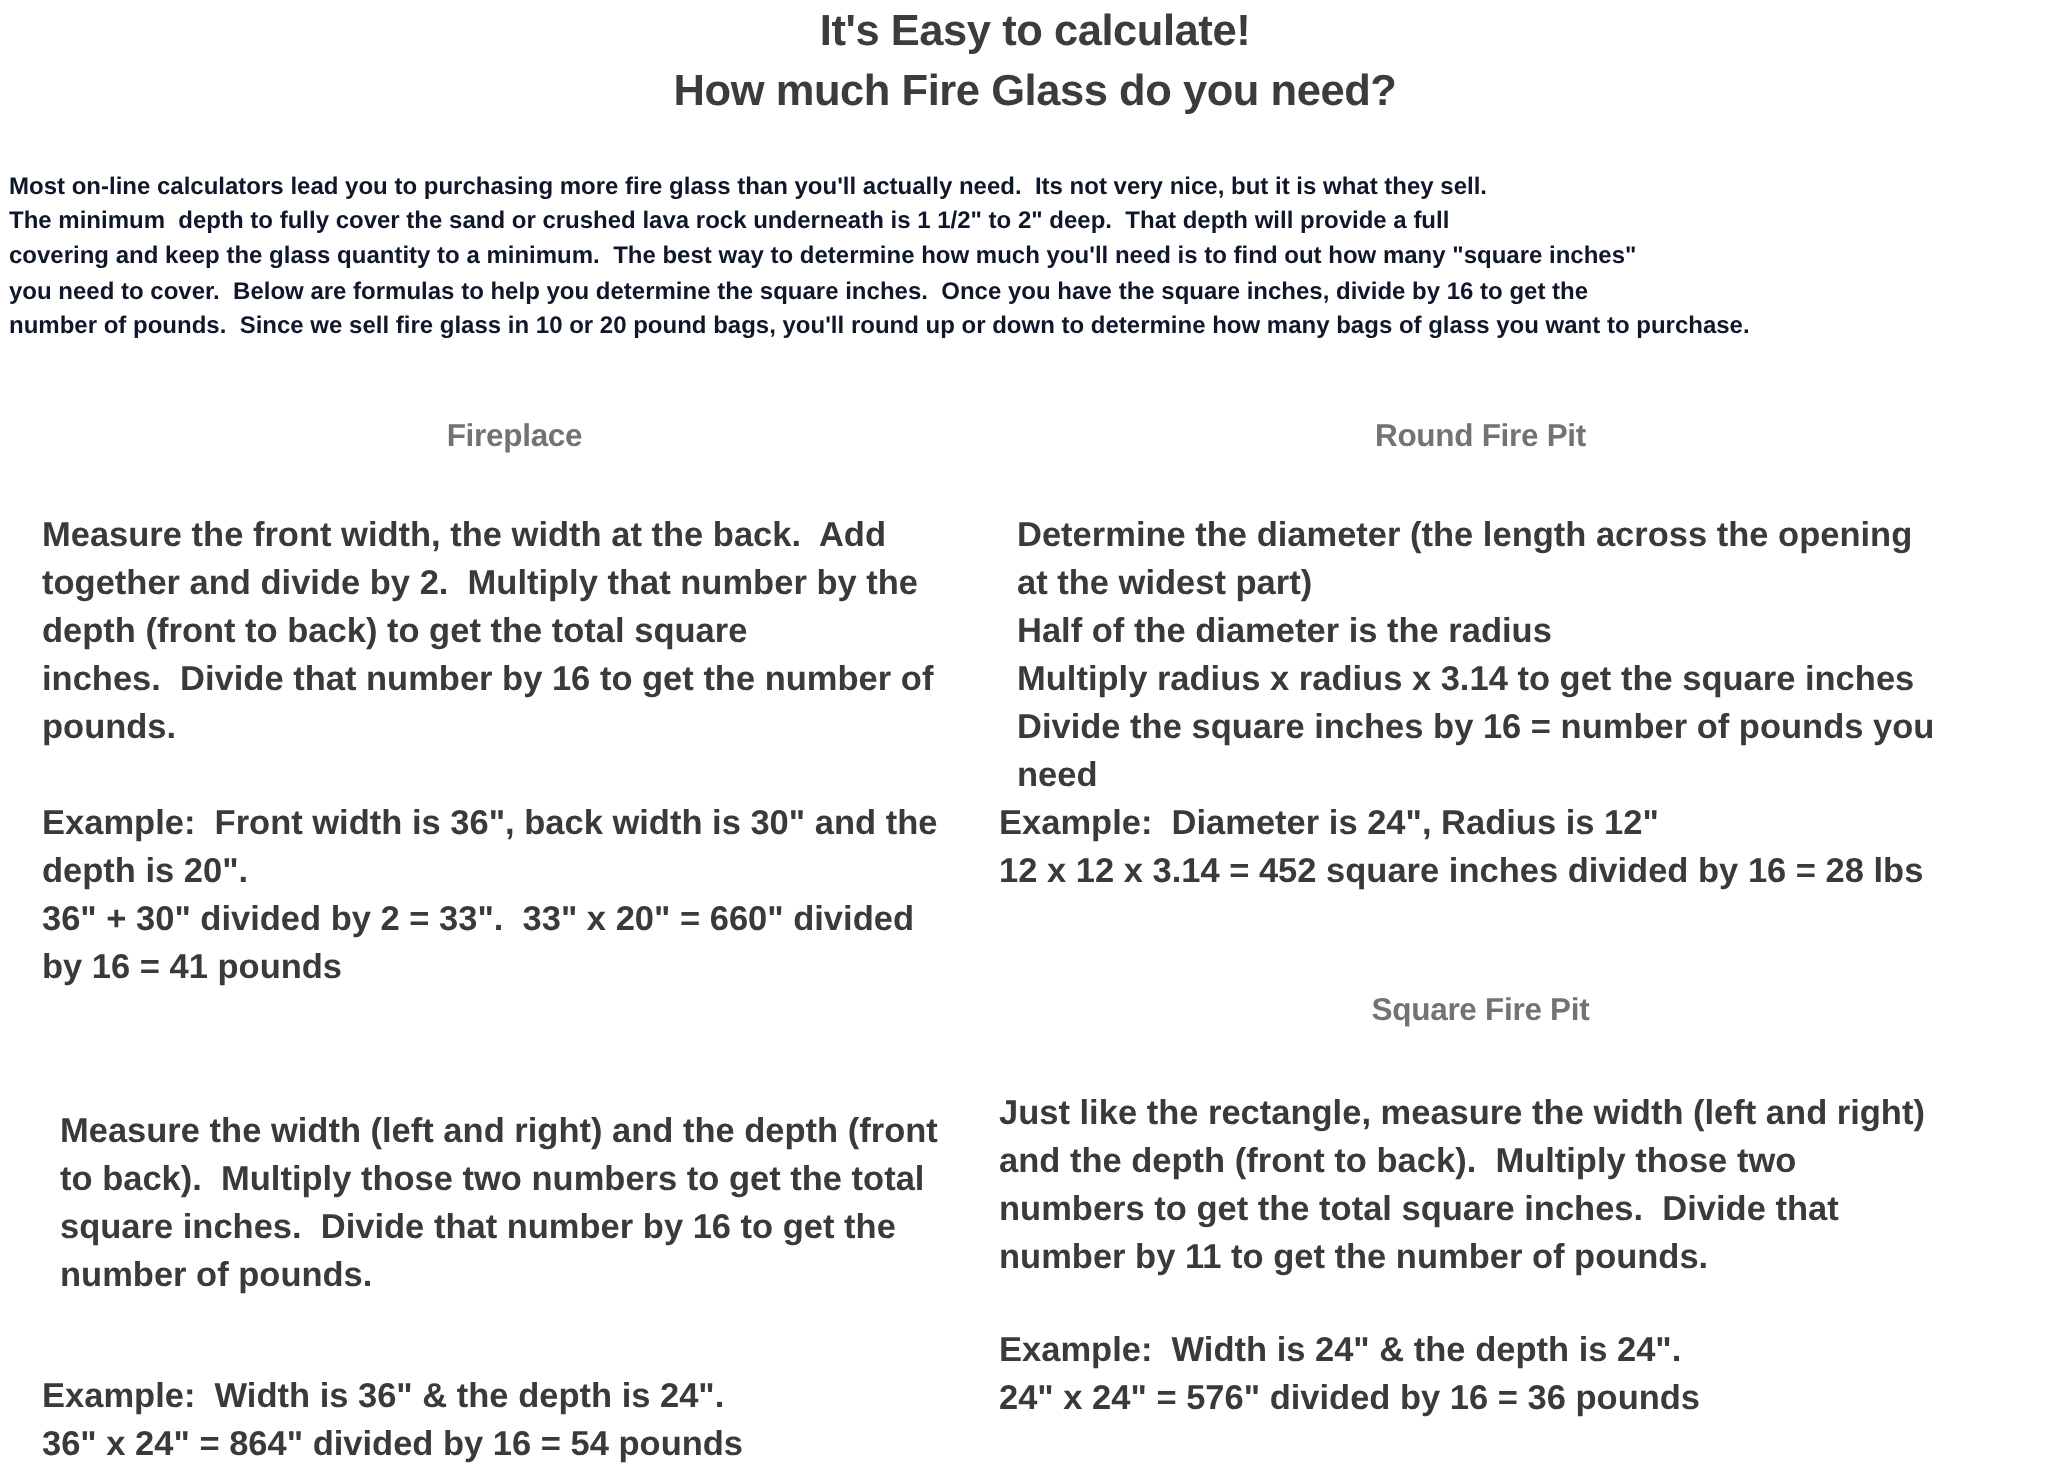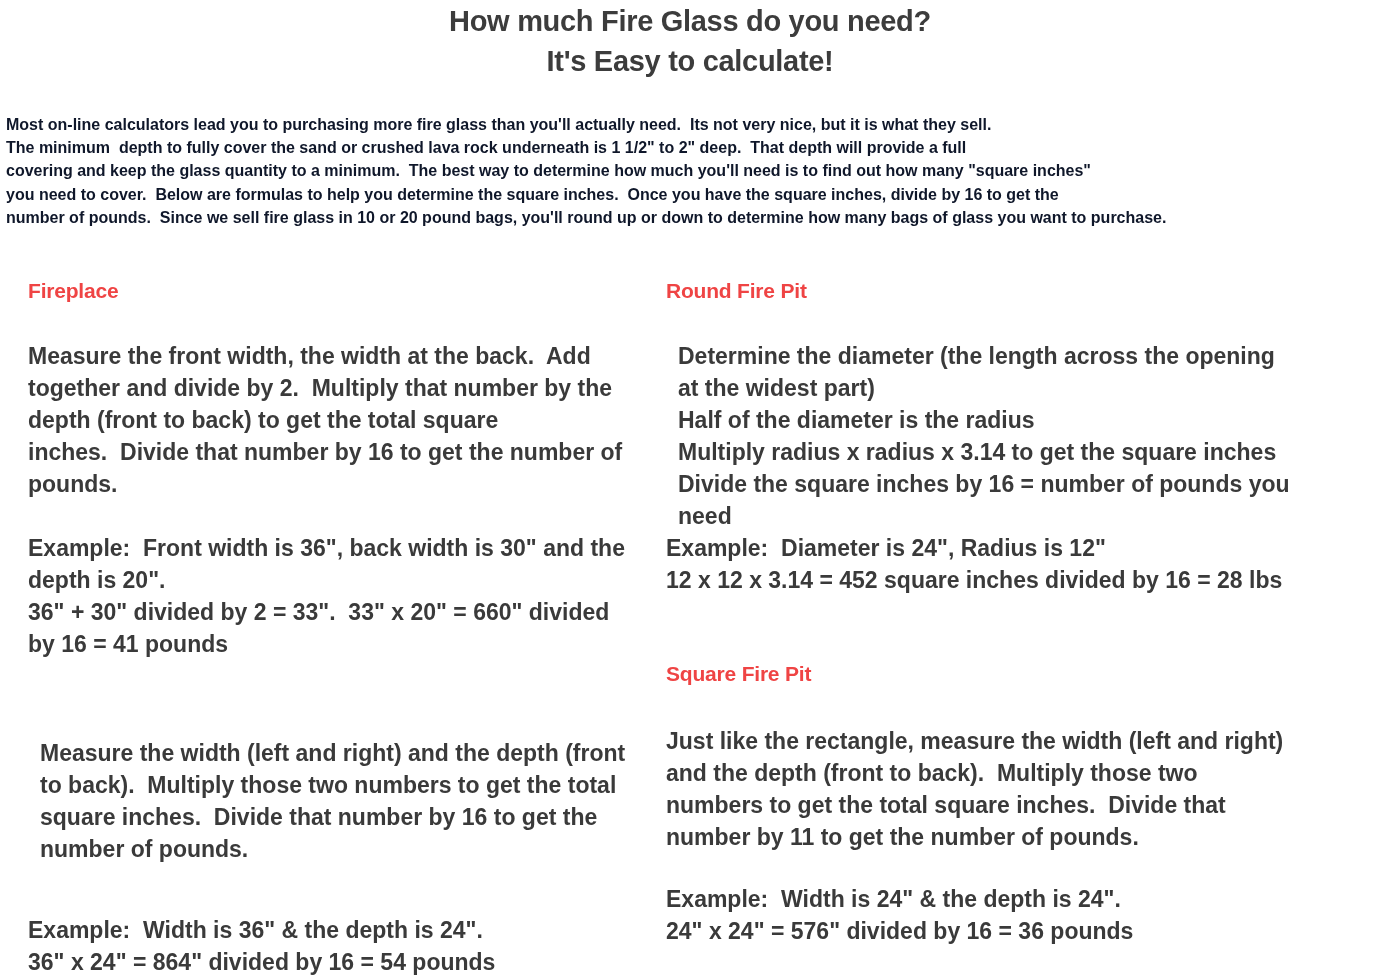--- a/index.html
+++ b/index.html
@@ -47,23 +47,24 @@
     top: 0;
     height: 980px;
   }
   .col-left  { left: 28px;  width: 630px; }
   .col-right { left: 666px; width: 642px; }
   .heading {
     position: absolute;
     left: 0;
     width: 100%;
     margin: 0;
+    text-align: center;
     font-size: 21px;
     font-weight: bold;
-    color: #ef4444;
+    color: #737373;
     letter-spacing: -0.2px;
   }
   .body-text {
     position: absolute;
     left: 0;
     width: 100%;
     margin: 0;
     font-size: 23px;
     font-weight: bold;
     line-height: 32px;
@@ -84,22 +85,22 @@
   .h-square     { top: 662px; }
   .b-square     { top: 725px; }
   .e-square     { top: 883px; }
 </style>
 </head>
 <body>
 
 <div class="page">
 
   <header class="title-block">
+    <div class="title-line">It's Easy to calculate!</div>
     <div class="title-line">How much Fire Glass do you need?</div>
-    <div class="title-line">It's Easy to calculate!</div>
   </header>
 
   <p class="intro">Most on-line calculators lead you to purchasing more fire glass than you'll actually need.  Its not very nice, but it is what they sell.
 The minimum  depth to fully cover the sand or crushed lava rock underneath is 1 1/2" to 2" deep.  That depth will provide a full
 covering and keep the glass quantity to a minimum.  The best way to determine how much you'll need is to find out how many "square inches"
 you need to cover.  Below are formulas to help you determine the square inches.  Once you have the square inches, divide by 16 to get the
 number of pounds.  Since we sell fire glass in 10 or 20 pound bags, you'll round up or down to determine how many bags of glass you want to purchase.</p>
 
   <section class="col col-left">
     <h2 class="heading h-fireplace">Fireplace</h2>

